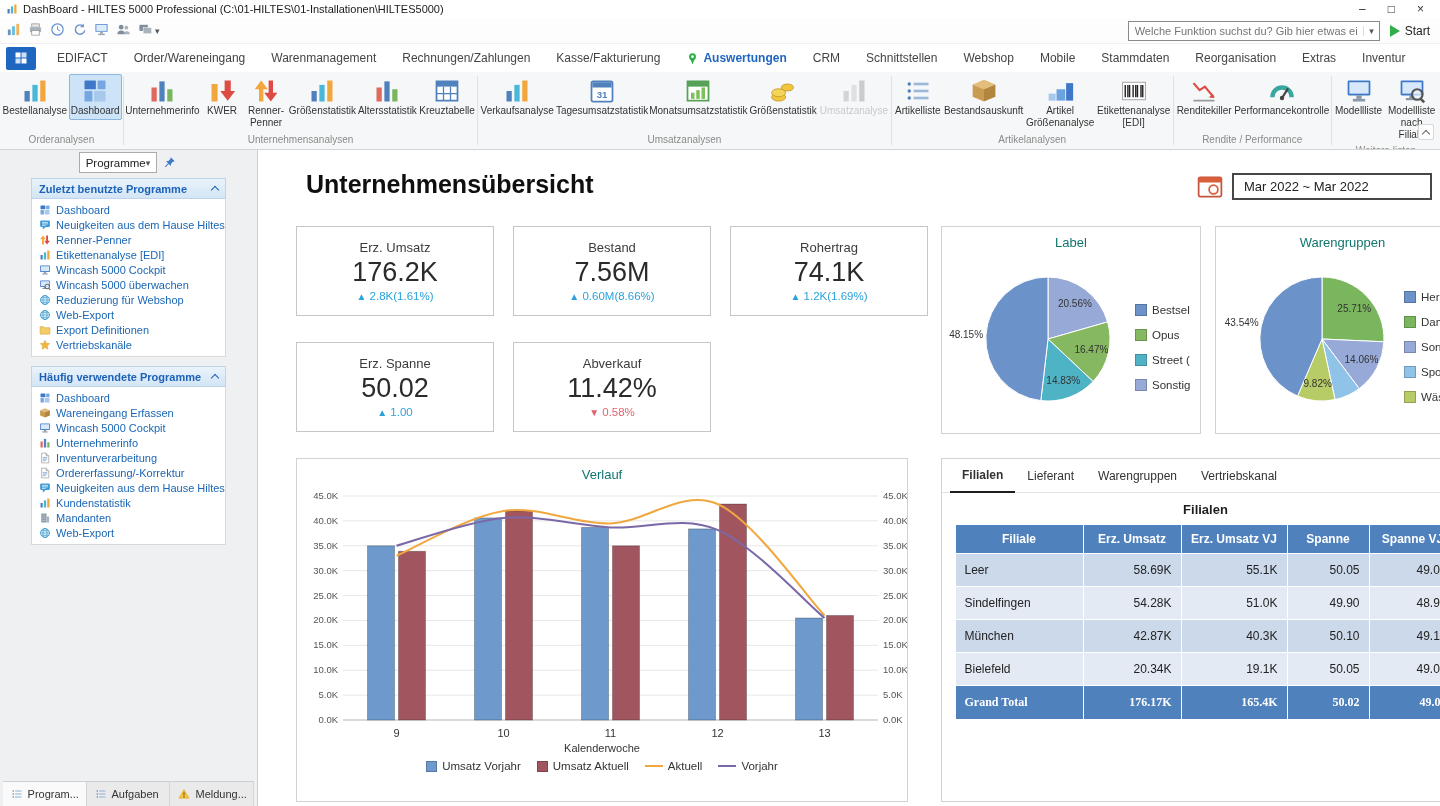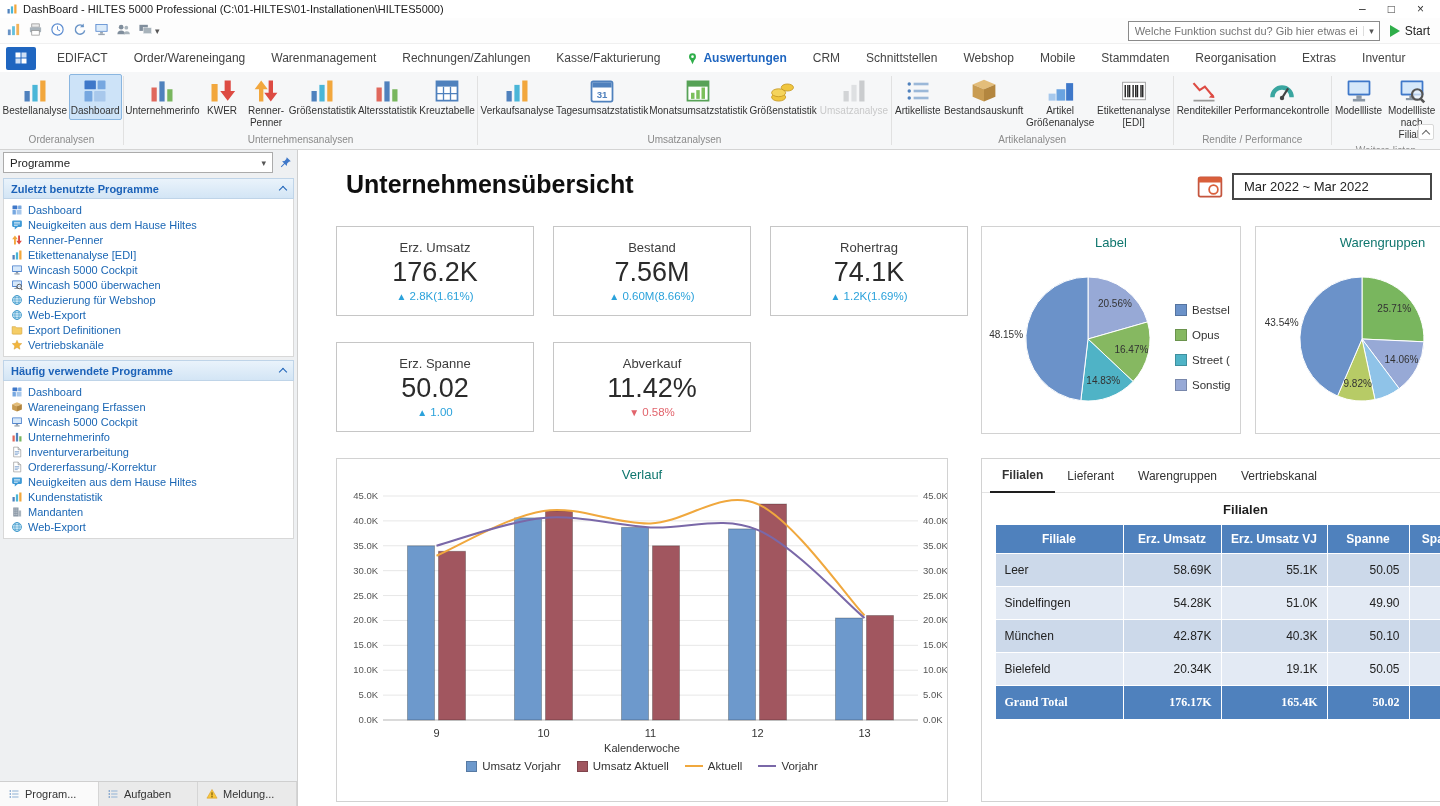--- a/index.html
+++ b/index.html
@@ -42,27 +42,27 @@
   .ritem.dis{opacity:.5;}
   .ritem.dis .rlabel{color:#9a9a9a;}
   .rlabel{font-size:10px;line-height:1.18;margin-top:0;color:#333;white-space:pre-line;}
   .rgroup-label{font-size:10px;color:#8a8a8a;text-align:center;padding:2px 4px 4px;white-space:nowrap;}
   .rsep{width:1px;background:#e1e1e1;margin:4px 0;flex:0 0 1px;}
   .ribbon-collapse{position:absolute;right:6px;top:52px;width:16px;height:16px;display:flex;align-items:center;justify-content:center;background:#fff;border:1px solid #d8d8d8;border-radius:2px;}
   .chev-up{width:6px;height:6px;border-left:1.5px solid #666;border-top:1.5px solid #666;transform:rotate(45deg);margin-top:3px;}
 
   
   .workarea{display:flex;height:656px;}
-  .sidebar{width:298px;background:#eef0f2;border-right:1px solid #cfcfcf;display:flex;flex-direction:column;}
+  .sidebar{width:258px;background:#eef0f2;border-right:1px solid #cfcfcf;display:flex;flex-direction:column;align-items:center;}
   .combo-row{display:flex;align-items:center;padding:2px 3px;gap:3px;}
   .combo{flex:1;height:21px;background:#fff;border:1px solid #ababab;display:flex;align-items:center;padding:0 6px;font-size:11.5px;color:#222;}
   .combo .caret{margin-left:auto;color:#555;font-size:9px;}
   .pinbtn{width:18px;height:18px;display:flex;align-items:center;justify-content:center;}
   #sidebar-sections{flex:1;overflow:hidden;padding:3px 3px 0;}
-  .ssec{margin-bottom:3px;}
+  .ssec{margin-bottom:9px;}
   .shead{height:21px;display:flex;align-items:center;background:linear-gradient(#eaf3fb,#d3e5f5);border:1px solid #bfd4e8;color:#1c62b8;font-weight:bold;font-size:11px;padding:0 7px;}
   .shead .chev{width:6px;height:6px;border-left:1.5px solid #1c62b8;border-top:1.5px solid #1c62b8;transform:rotate(45deg);margin-left:auto;margin-top:3px;}
   .sitems{background:#fff;border:1px solid #d8d8d8;border-top:0;padding:3px 0 4px;}
   .sitem{height:15px;display:flex;align-items:center;gap:5px;padding:0 0 0 7px;color:#1a66b4;font-size:11px;white-space:nowrap;overflow:hidden;}
   .side-tabs{height:25px;display:flex;border-top:1px solid #cfcfcf;background:#eaeaea;}
   .stab{flex:1;display:flex;align-items:center;gap:5px;padding:0 8px;font-size:11px;color:#333;border-right:1px solid #d5d5d5;white-space:nowrap;overflow:hidden;}
   .stab.active{background:#fafafa;}
 
   
   .main{flex:1;position:relative;background:#fff;overflow:hidden;margin-left:36px;}

